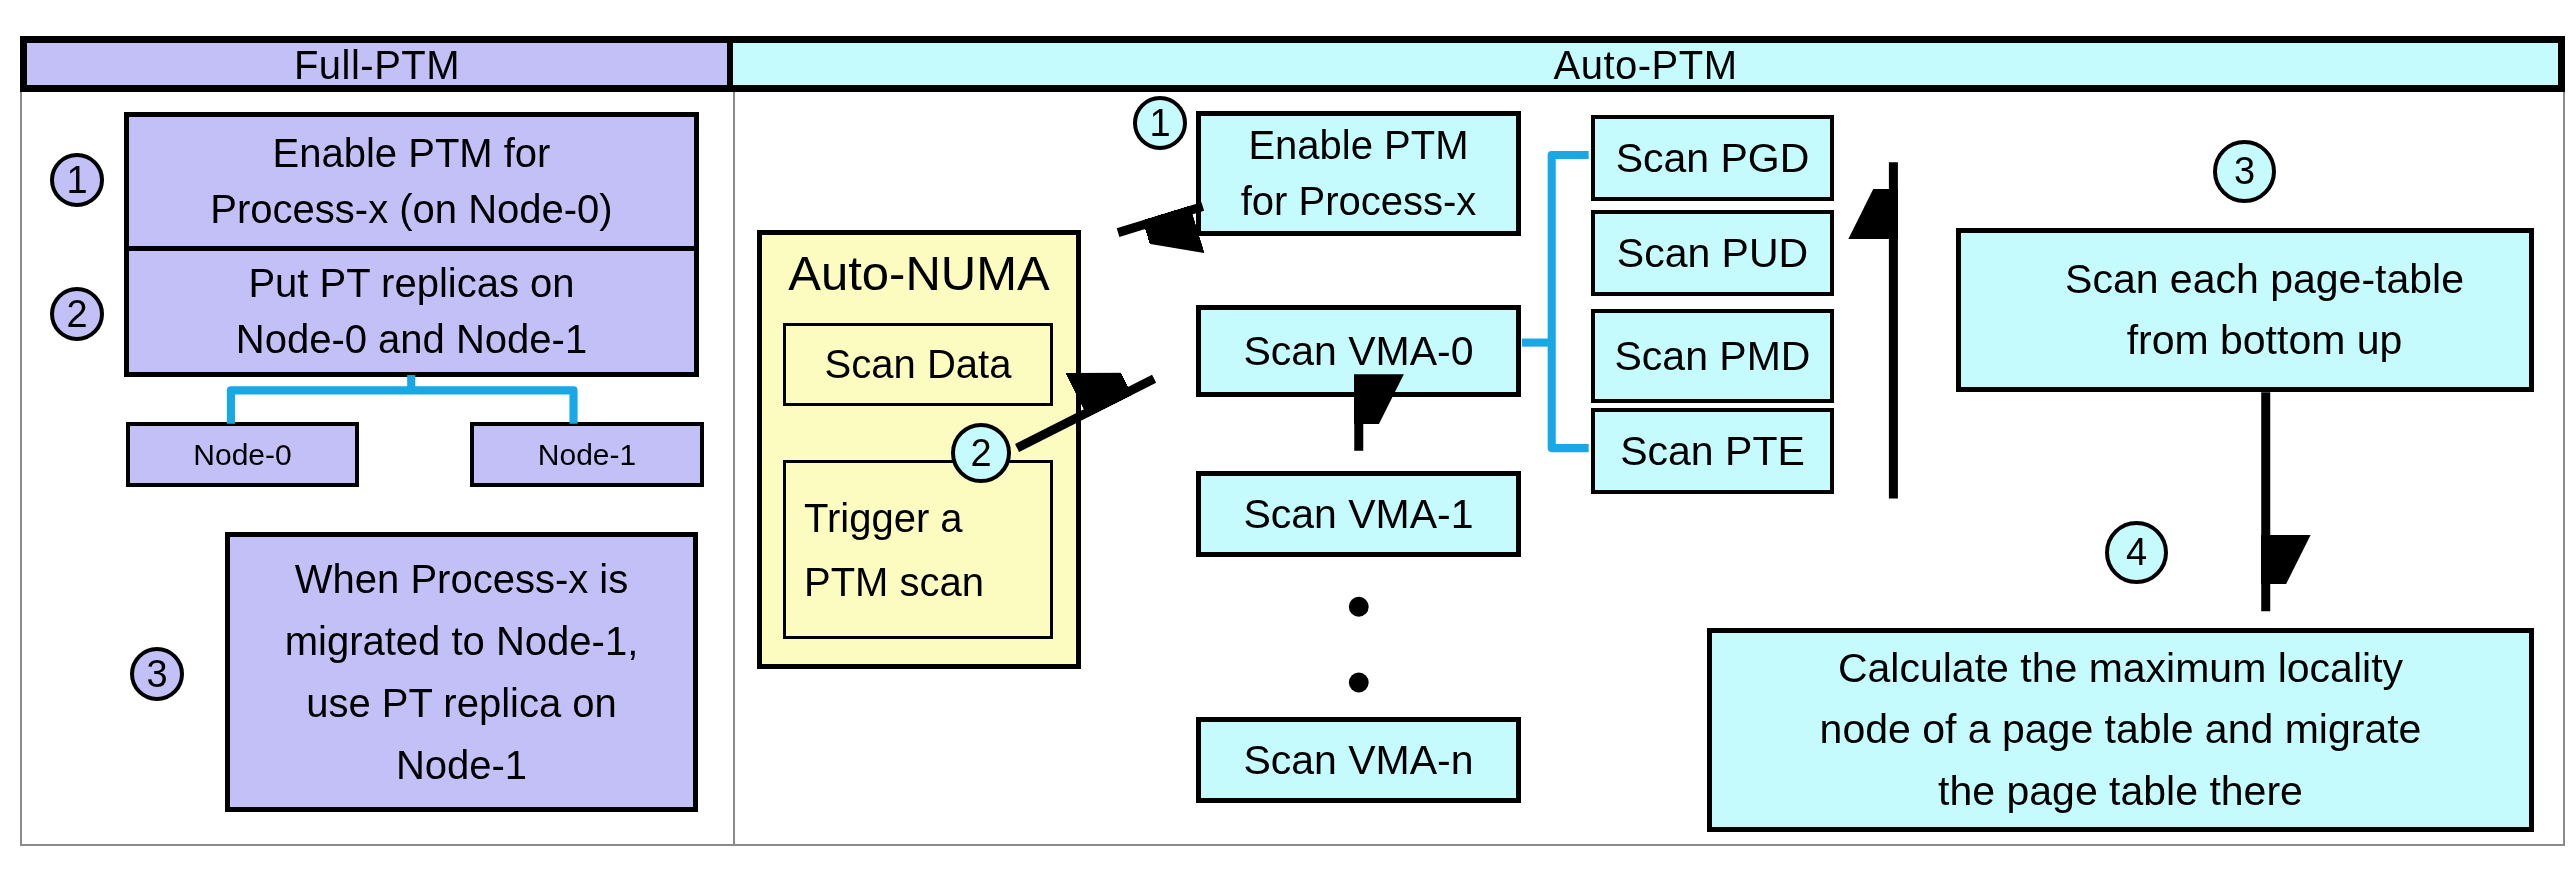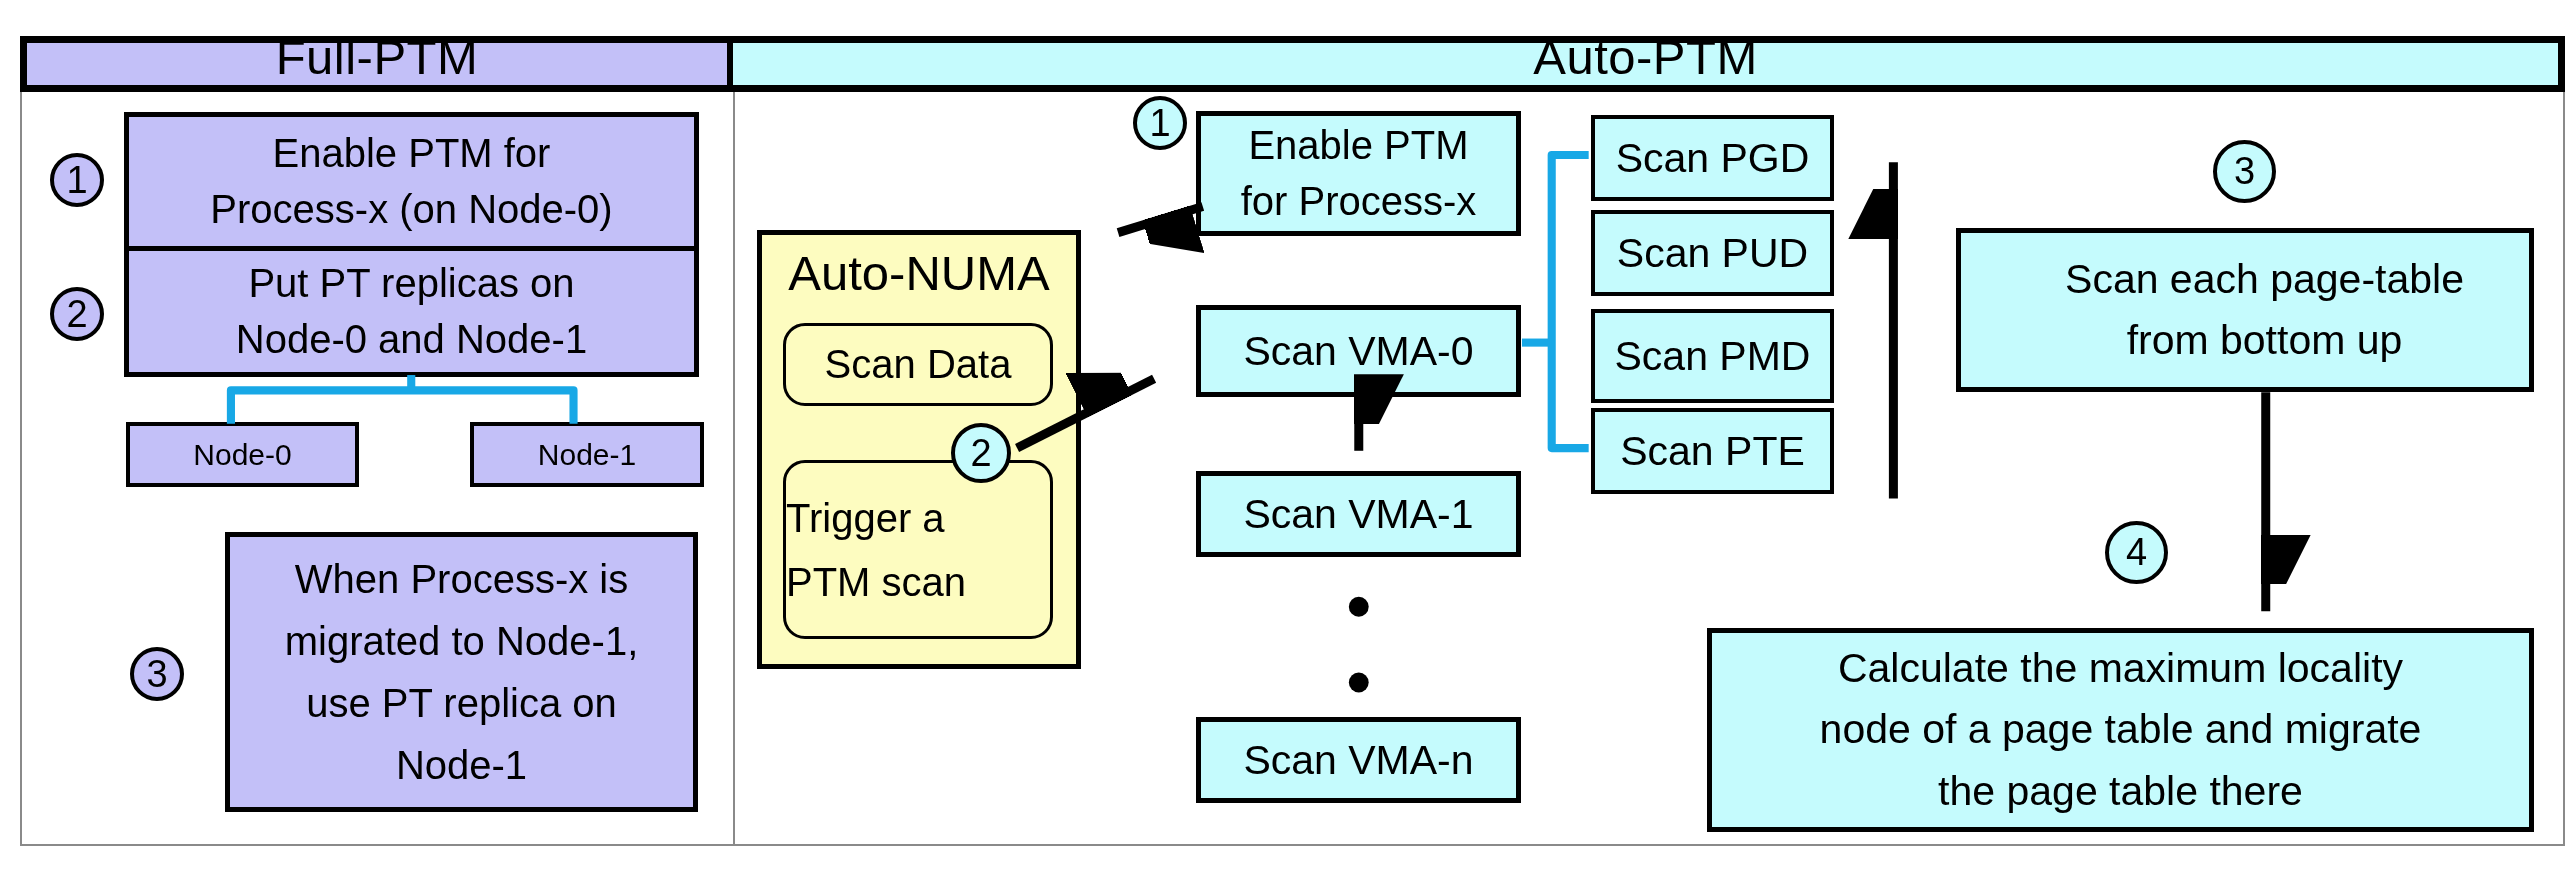--- a/index.html
+++ b/index.html
@@ -1,59 +1,59 @@
 <!DOCTYPE html>
 <html style="--purple: #C3C0F8; --cyan: #C5FBFD; --yellow: #FDFCC0; --blue-connector: #18A8E6;font-size:14.4px"><head>
 <meta charset="utf-8">
 <title>Full-PTM / Auto-PTM</title>
 <style>
   html,body{margin:0;padding:0;background:#ffffff;}
   body{font-family:"Liberation Sans", sans-serif; color:#000;}
   #canvas{position:relative;width:2576px;height:870px;background:#fff;overflow:hidden;}
 
   
-  .hdr{position:absolute;box-sizing:border-box;display:flex;align-items:flex-end;justify-content:center;
-       font-size:49px;letter-spacing:0.5px;}
+  .hdr{position:absolute;box-sizing:border-box;display:flex;align-items:flex-start;justify-content:center;
+       font-size:40px;letter-spacing:0.5px;}
   .hdr-full{left:20px;top:36px;width:713px;height:56px;background:var(--purple,#C3C0F8);
        border:7.2px solid #000;border-right:6.3px solid #000;}
   .hdr-auto{left:733px;top:36px;width:1832px;height:56px;background:var(--cyan,#C5FBFD);
        border:7.2px solid #000;border-left:none;}
 
   
   .panel{position:absolute;box-sizing:border-box;background:#fff;}
   .panel-left{left:20px;top:92px;width:713px;height:754px;
        border-left:2.7px solid #8a8a8a;border-bottom:2.7px solid #8a8a8a;}
   .panel-right{left:733px;top:92px;width:1832px;height:754px;
        border-left:2.7px solid #8a8a8a;border-right:2.7px solid #8a8a8a;border-bottom:2.7px solid #8a8a8a;}
 
   
   .box{position:absolute;box-sizing:border-box;border:5.4px solid #000;
        display:flex;flex-direction:column;align-items:center;justify-content:center;
        text-align:center;font-size:40px;line-height:1.38;}
   .purple{background:var(--purple,#C3C0F8);}
   .cyan{background:var(--cyan,#C5FBFD);}
   .yellow{background:var(--yellow,#FDFCC0);}
-  .thin{border-width:3.6px;border-radius:22px;}
+  .thin{border-width:3.6px;}
   .b5{border-width:4.5px;}
   .ml{white-space:pre-line;}
   .f46{font-size:41px;}
   .f42{font-size:30px;margin-left:7px;}
 
   
   .badge{position:absolute;box-sizing:border-box;border:4.5px solid #000;border-radius:50%;
        display:flex;align-items:center;justify-content:center;font-size:38px;z-index:5;}
 
   
   svg.overlay{position:absolute;left:0;top:0;width:2576px;height:870px;pointer-events:none;z-index:4;}
   .arrow{stroke:#000;stroke-width:10;fill:none;}
   .blue-line{stroke:var(--blue-connector,#18A8E6);stroke-width:9;fill:none;stroke-linejoin:round;stroke-linecap:butt;}
   .dot{fill:#000;stroke:none;}
 
   .numa-title{position:absolute;left:757px;top:245px;width:324px;text-align:center;font-size:49px;}
-  .left-pad{align-items:flex-start;text-align:left;}
+  .left-pad{align-items:flex-start;text-align:left;padding-left:18px;}
 </style>
 </head>
 <body>
 
 <div id="canvas">
 
   <div class="panel panel-left"></div>
   <div class="panel panel-right"></div>
 
   <div class="hdr hdr-full">

